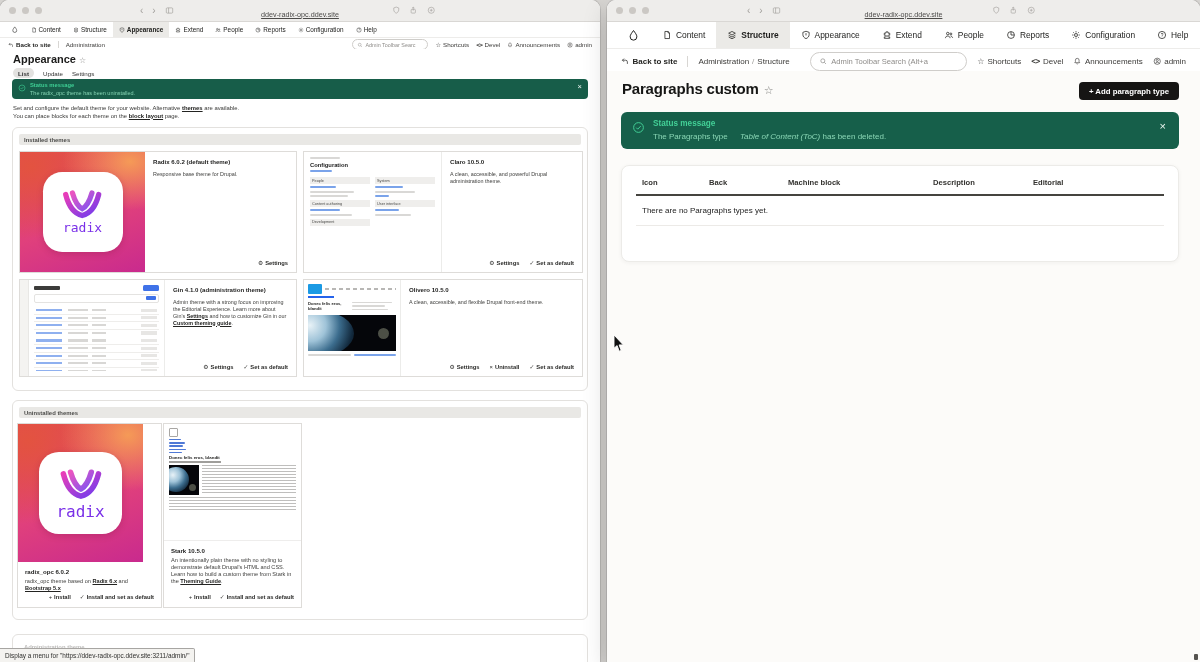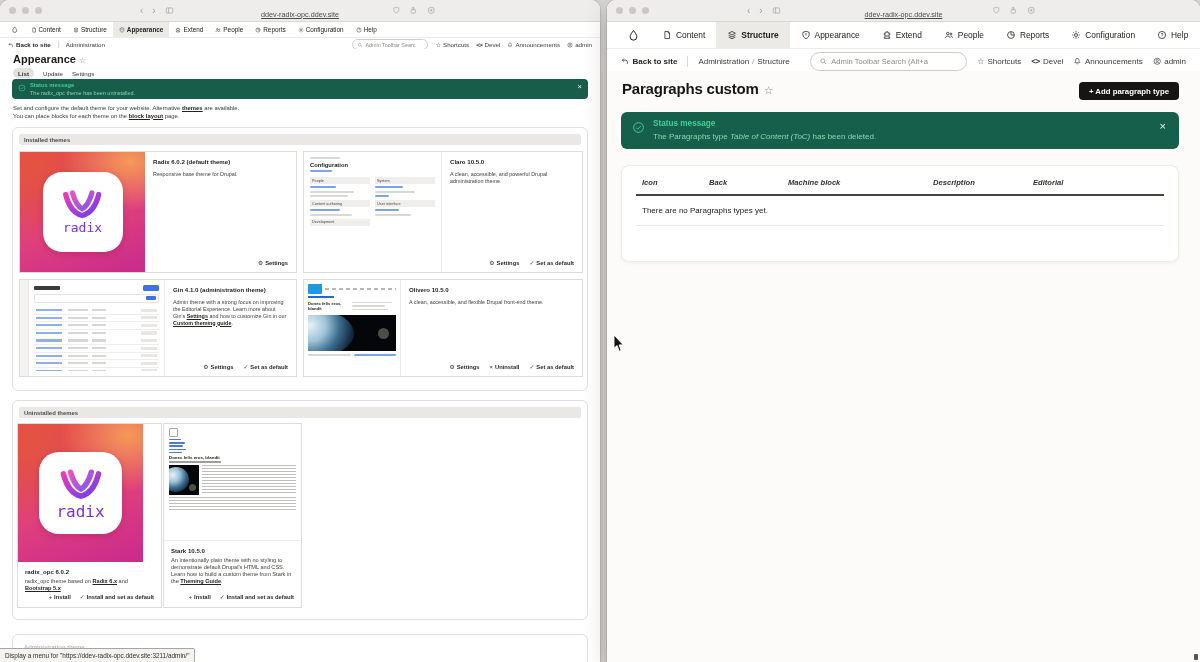--- a/index.html
+++ b/index.html
@@ -148,24 +148,24 @@
   .v-actions{position:absolute;bottom:7px;right:7px;display:flex;gap:9px;font-size:5.8px;font-weight:700;color:#2b2b29;white-space:nowrap;}
   
   #rw .content2{position:absolute;left:0;right:0;top:71px;bottom:0;background:#fcfbf9;}
   .r-title{left:15px;top:9px;font-size:15px;font-weight:700;color:#161615;letter-spacing:-.2px;}
   .star-l{font-size:11px;color:#8a8a88;font-weight:400;margin-left:5px;}
   .r-add{right:21px;top:11px;background:#161514;color:#fff;font-size:7.8px;font-weight:600;padding:4.5px 10px;border-radius:4px;}
   .r-status{left:14px;right:21px;top:41px;height:37px;background:#165f4a;border-radius:6px;}
   .rs-ic{left:11px;top:9px;width:13px;height:13px;color:#43d097;}
   .rs-tt{left:32px;top:7px;font-size:8.2px;font-weight:600;color:#43d097;}
   .rs-bd{left:32px;top:20px;font-size:8px;color:#8ad6b5;}
-  .rs-bd em{font-style:italic;}
+  .rs-bd em{font-style:italic;margin-left:10px;}
   .rs-x{right:13px;top:9px;font-size:11px;color:#eef8f2;line-height:1;}
   .r-card{left:14px;right:21px;top:94px;height:95px;background:#fff;border:1px solid #ecebe8;border-radius:8px;box-shadow:0 1px 4px rgba(40,35,30,.05);}
-  .r-head{display:flex;padding:12px 16px 0 20px;font-size:7.6px;font-weight:700;color:#33322f;font-style:italic;}
+  .r-head{display:flex;padding:12px 16px 0 20px;font-size:7.6px;font-weight:700;color:#33322f;}
   .r-head .c0{width:67px;}.r-head .c1{width:79px;}.r-head .c2{width:145px;}.r-head .c3{width:100px;}.r-head .c4{flex:1;}
   .r-rule{margin:7px 14px 0;border-bottom:2px solid #45443f;}
   .r-empty{padding:10px 0 0 20px;font-size:8px;color:#222;}
   .r-rule2{margin:10px 14px 0;border-bottom:1px solid #eceae7;}
   
   #tooltip{position:absolute;left:0;top:648px;height:13px;display:flex;align-items:center;padding:0 5px;background:#f4f3f0;border:1px solid #a7a5a2;border-left:none;border-radius:0 2px 2px 0;font-size:6.4px;color:#2e2e2c;z-index:40;white-space:nowrap;}
   #cursor{position:absolute;left:613px;top:335px;z-index:50;}
   #corner-mark{position:absolute;left:1194px;top:654px;width:4px;height:6px;background:#55534f;border-radius:1px;}
 </style>
 </head>

